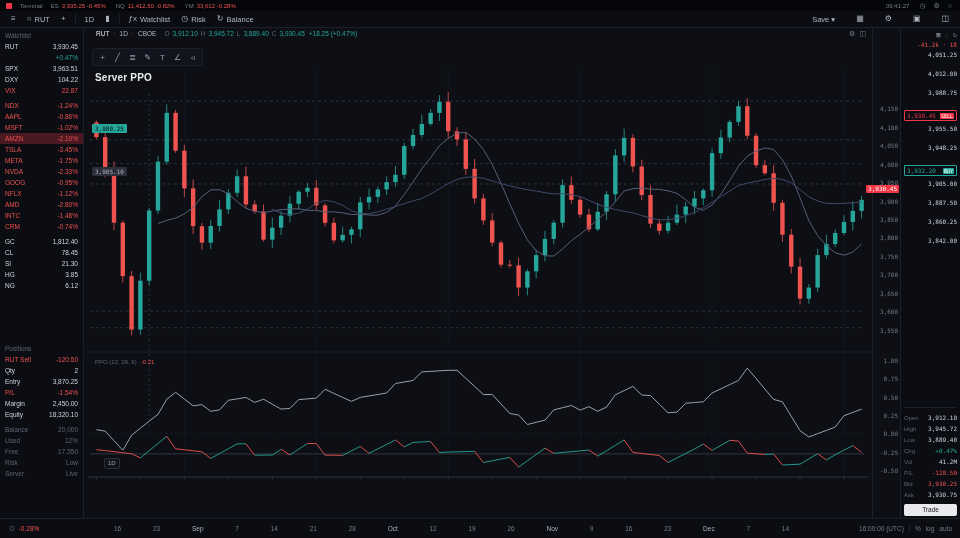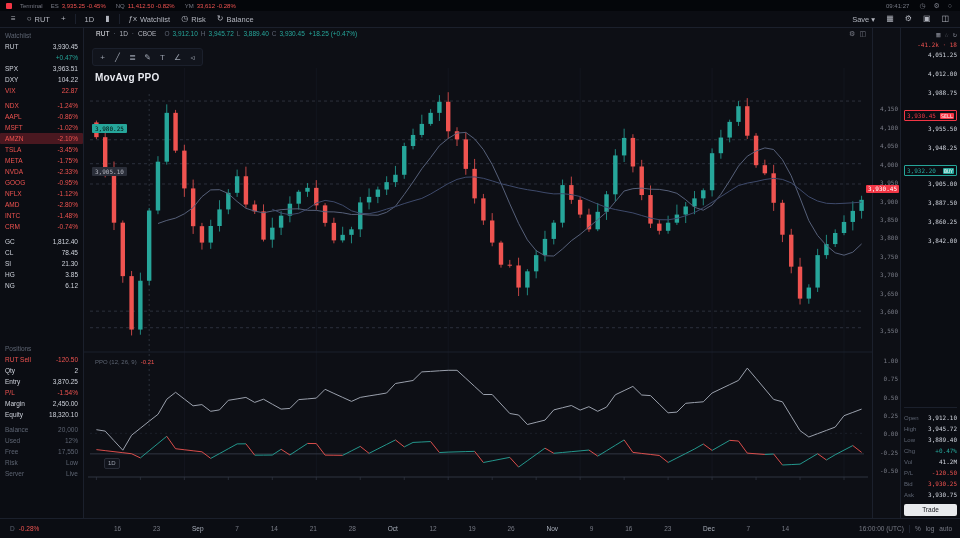--- a/index.html
+++ b/index.html
@@ -130,21 +130,21 @@
       <span class="tb-item">
         <span class="ic">◷</span>
         <span>Risk</span>
       </span>
       <span class="tb-item">
         <span class="ic">↻</span>
         <span>Balance</span>
       </span>
     </span>
   <span class="grow"></span>
-  <span id="tb-right" style="display:flex;align-items:center;gap:1px">
+  <span id="tb-right" style="display:flex;align-items:center;gap:11px">
       <span class="tb-item">
         <span>Save ▾</span>
       </span>
       <span class="tb-item">
         <span class="ic">▦</span>
       </span>
       <span class="tb-item">
         <span class="ic">⚙</span>
       </span>
       <span class="tb-item">
@@ -642,21 +642,21 @@
     <div class="drawbar" id="drawbar">
         <span class="dt">+</span>
         <span class="dt">╱</span>
         <span class="dt">≣</span>
         <span class="dt">✎</span>
         <span class="dt">T</span>
         <span class="dt">∠</span>
         <span class="dt">◃</span>
       </div>
 
-    <div class="chart-title">MovAvg PPO</div>
+    <div class="chart-title">Server PPO</div>
 
     <div class="tagcol" id="tagcol">
         <span class="tag grn">3,980.25</span>
         <span class="tag gry">3,905.10</span>
       </div>
 
     <div class="ppo-legend">
       <span>PPO (12, 26, 9)</span>
       <span class="pv">-0.21</span>
     </div>

